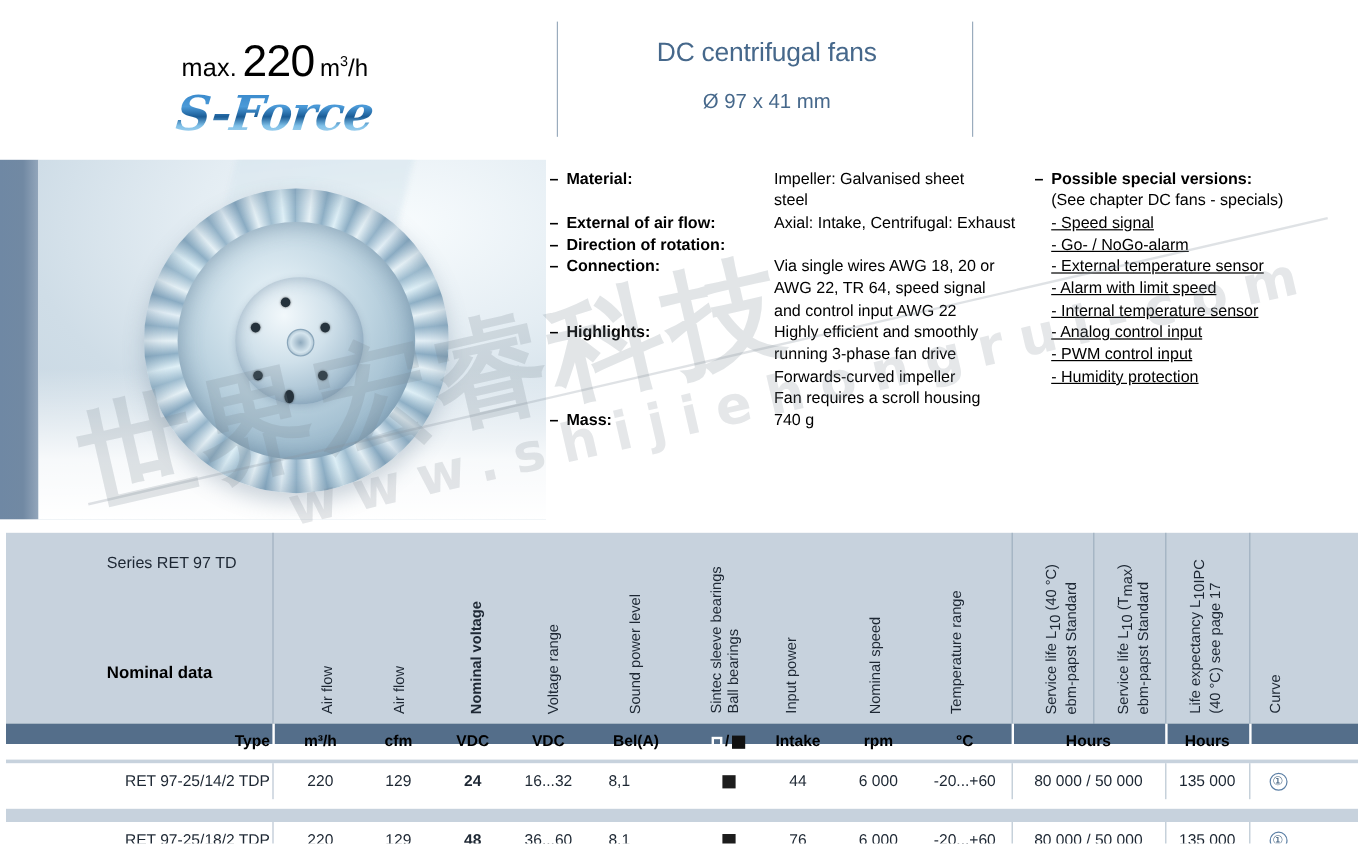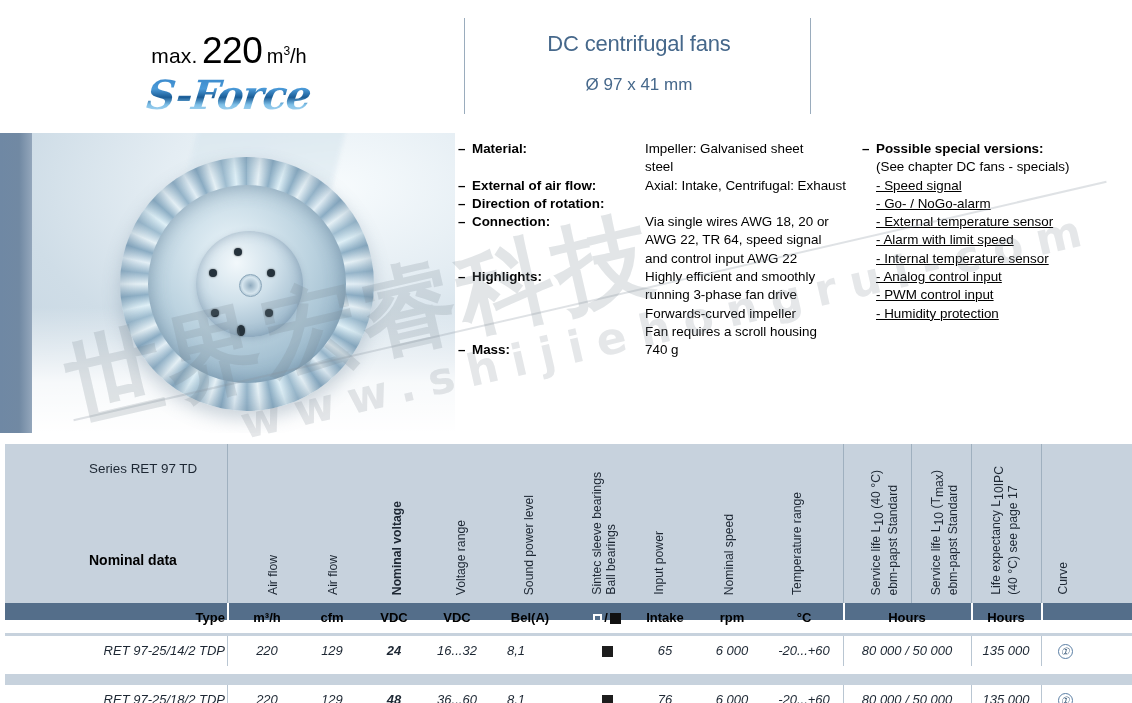--- a/index.html
+++ b/index.html
@@ -175,21 +175,21 @@
   .tbl-units .sep { position:absolute; top:0; width:2px; height:30px; background:#ffffff; }
 
   .trow { position:absolute; left:0; width:1132px; height:30px; }
   .trow.r1 { top:192px; background:#ffffff; }
   .trow.r2 { top:241px; background:#ffffff; }
   .tgap { position:absolute; left:0; width:1132px; height:11px; background:#c7d2dd; }
   .tgap.g1 { top:189px; }
   .tgap.g2 { top:230px; }
   .trow .cell {
     position:absolute; top:0; height:30px; line-height:30px;
-    font-size:13px; text-align:center; color:#1d2733;font-style:italic;
+    font-size:13px; text-align:center; color:#1d2733;
   }
   .trow .cell.bold { font-weight:bold; }
   .trow .sepv { position:absolute; top:0; width:1px; height:30px; background:#b9c6d2; }
 
   .sq-open { display:inline-block; width:9px; height:9px; border:2px solid #ffffff; background:transparent; vertical-align:middle; }
   .sq-fill { display:inline-block; width:11px; height:11px; background:#111; vertical-align:middle; }
   .sq-fill-h { display:inline-block; width:11px; height:11px; background:#1d1d1d; vertical-align:middle; }
   .circ1 {
     display:inline-block; width:15px; height:15px; border:1px solid #5b7fa5;
     border-radius:50%; font-size:10px; line-height:13px; color:#41607f; text-align:center;
@@ -379,21 +379,21 @@
 
     <div class="trow r1">
       <div class="cell" style="left:70px;width:150px;text-align:right">RET 97-25/14/2 TDP</div>
       <div class="sepv" style="left:222px"></div>
       <div class="cell" style="left:232px;width:60px">220</div>
       <div class="cell" style="left:298px;width:58px">129</div>
       <div class="cell bold" style="left:360px;width:58px">24</div>
       <div class="cell" style="left:422px;width:60px">16...32</div>
       <div class="cell" style="left:488px;width:74px;text-align:left;padding-left:14px">8,1</div>
       <div class="cell" style="left:572px;width:60px"><span class="sq-fill-h"></span></div>
-      <div class="cell" style="left:628px;width:64px">65</div>
+      <div class="cell" style="left:628px;width:64px">44</div>
       <div class="cell" style="left:696px;width:62px">6 000</div>
       <div class="cell" style="left:764px;width:70px">-20...+60</div>
       <div class="sepv" style="left:838px"></div>
       <div class="cell" style="left:842px;width:120px">80 000 / 50 000</div>
       <div class="sepv" style="left:966px"></div>
       <div class="cell" style="left:970px;width:62px">135 000</div>
       <div class="sepv" style="left:1036px"></div>
       <div class="cell" style="left:1040px;width:40px"><span class="circ1">①</span></div>
     </div>
 

